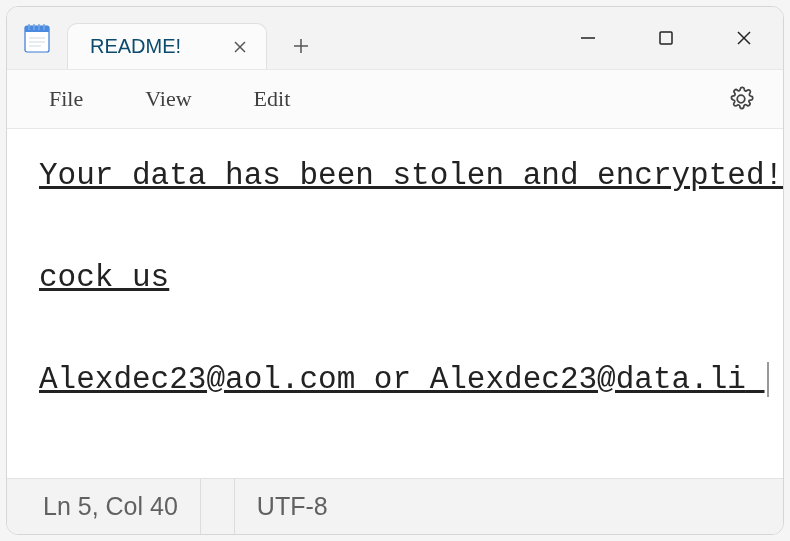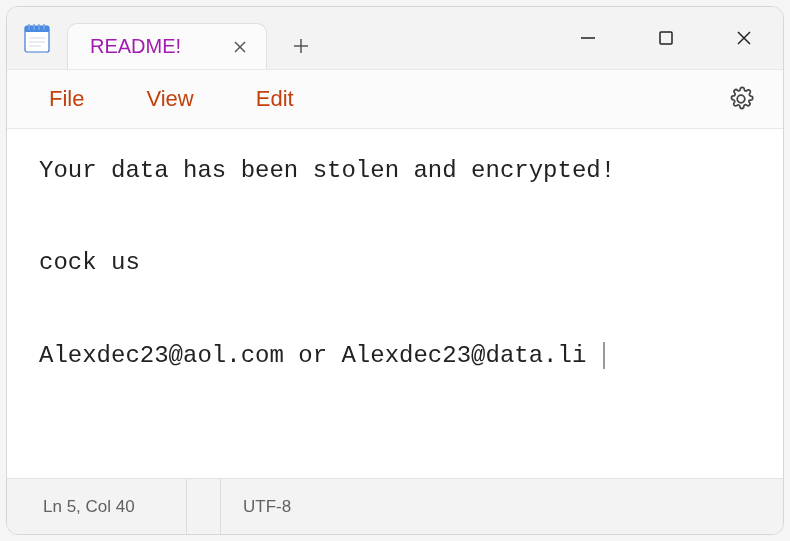--- a/index.html
+++ b/index.html
@@ -44,21 +44,21 @@
     height: 46px;
     min-width: 200px;
     margin-top: 16px;
     display: flex; align-items: center;
     padding: 0 12px 0 22px;
     gap: 14px;
     position: relative;
   }
   .tab-title {
     font-size: 20px;
-    color: #a21caf;
+    color: #0c4a6e;
     white-space: nowrap;
     overflow: hidden;
     flex: 1;
   }
   .tab-close {
     width: 28px; height: 28px;
     display: flex; align-items: center; justify-content: center;
     border-radius: 4px;
     cursor: pointer;
   }
@@ -82,58 +82,60 @@
   .menubar {
     height: 60px;
     background: #fbfbfb;
     border-top: 1px solid #e8e8e8;
     border-bottom: 1px solid #e8e8e8;
     display: flex; align-items: center;
     padding: 0 20px 0 34px;
   }
   .menu-item {
     font-size: 22px;
-    color: #c2410c;
+    color: #404040;
     padding: 6px 8px;
     margin-right: 46px;
     cursor: pointer;
     border-radius: 4px;
+    font-family: Liberation Serif, serif;
   }
   .spacer { flex: 1; }
   .settings-btn {
     width: 44px; height: 44px;
     display: flex; align-items: center; justify-content: center;
     cursor: pointer;
     border-radius: 4px;
   }
   .content {
     flex: 1;
     background: #ffffff;
     padding: 26px 32px;
     position: relative;
   }
   .doc-line {
     font-family: Consolas, "Courier New", monospace;
-    font-size: 24px;
+    font-size: 31px;
     color: #222;
     line-height: 1.35;
     white-space: pre;
     min-height: 32px;
     margin-bottom: 14px;
+    text-decoration: underline;
   }
   .caret {
     border-right: 2px solid #999;
     padding-right: 2px;
   }
   .statusbar {
     height: 56px;
     background: #f3f3f3;
     border-top: 1px solid #e2e2e2;
     display: flex; align-items: center;
-    font-size: 17px;
+    font-size: 25px;
     color: #616161;
   }
   .status-cell {
     height: 100%;
     display: flex; align-items: center;
     padding: 0 22px;
     border-right: 1px solid #dcdcdc;
   }
   .status-cell.first { padding-left: 36px; min-width: 180px;}
   .status-cell.noborder { border-right: none; }

